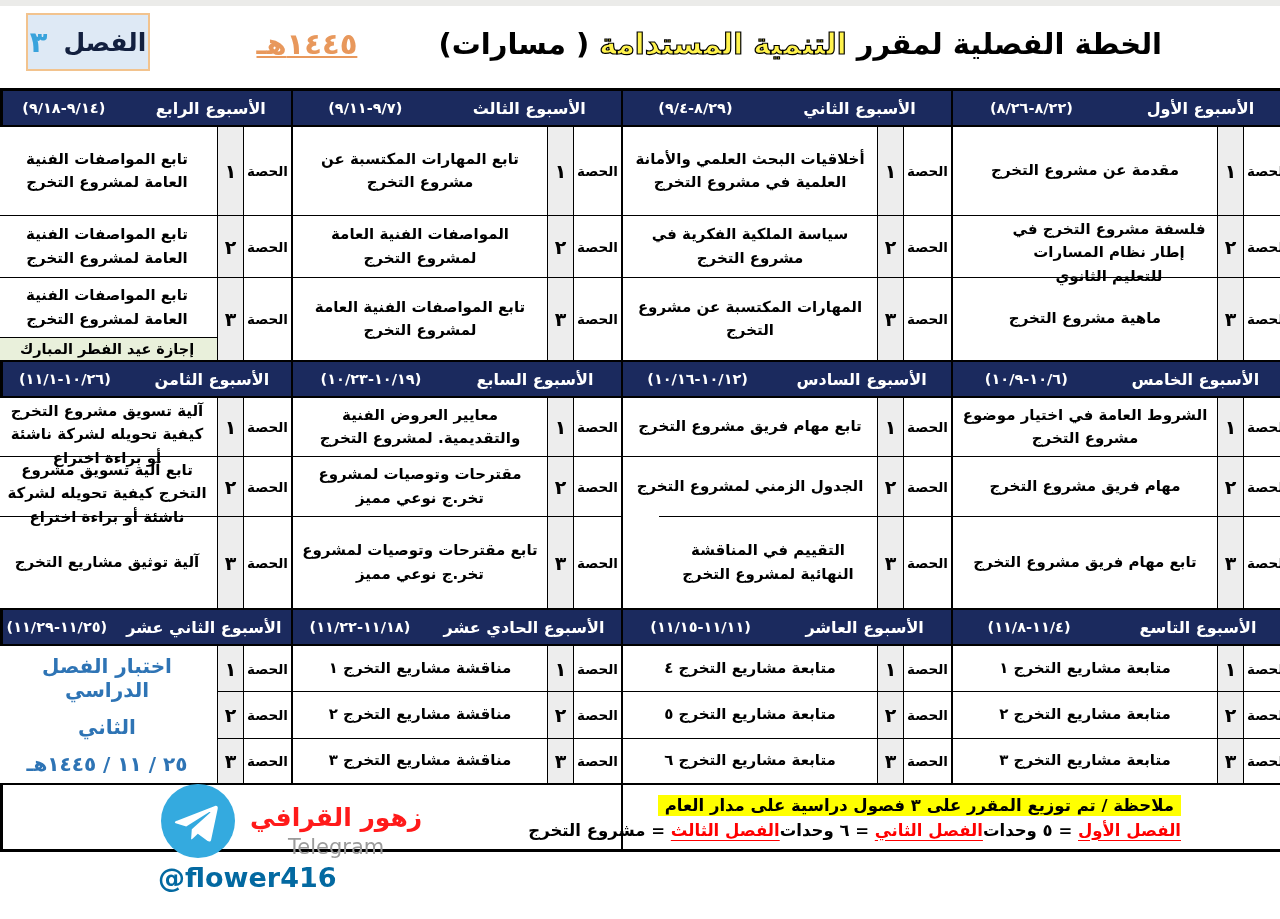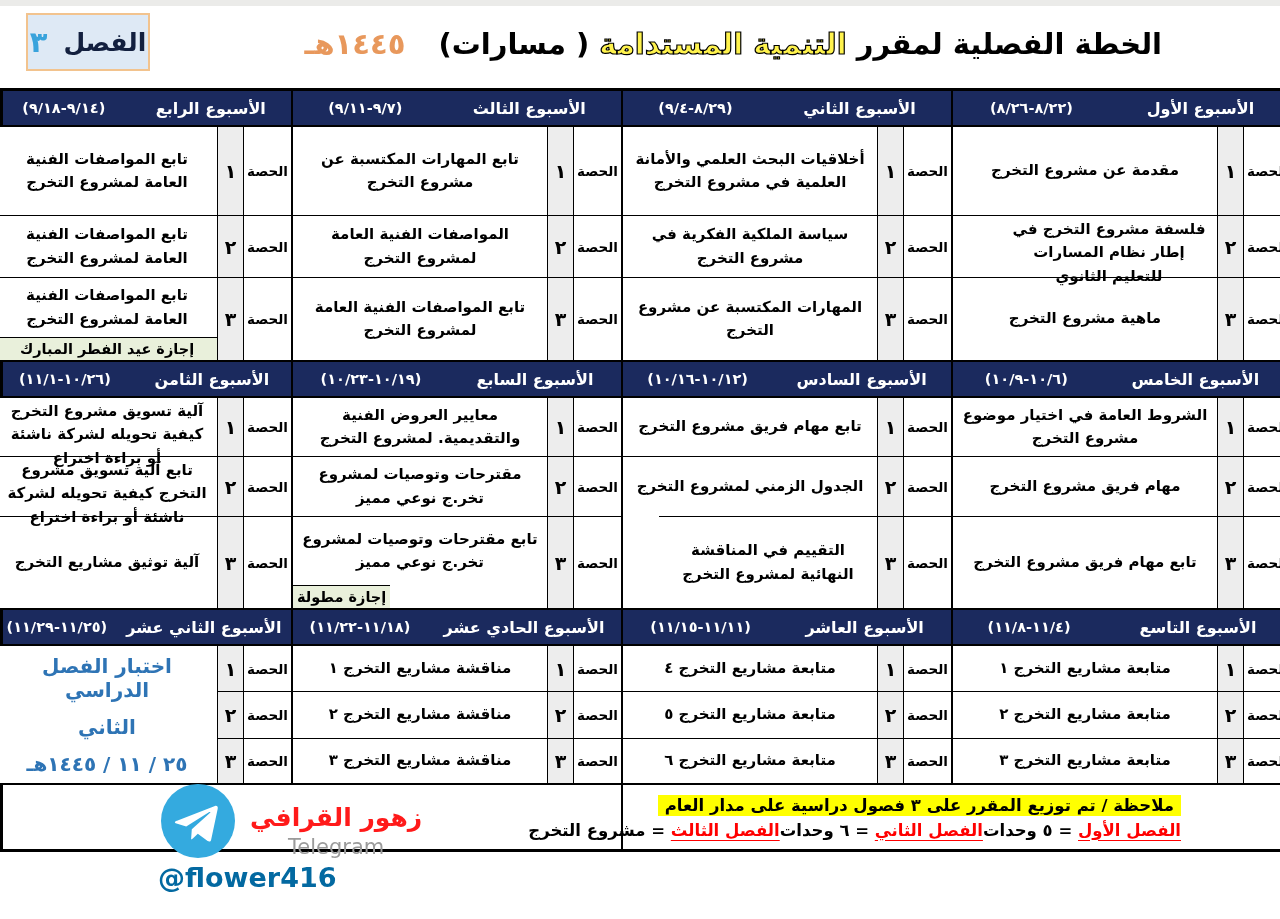--- a/index.html
+++ b/index.html
@@ -16,21 +16,21 @@
     --badge-border:#F2C38E;
   }
   html,body{margin:0;padding:0;background:#fff;}
   .page{position:relative;width:1280px;height:919px;overflow:hidden;background:#fff;
         direction:rtl;font-family:"DejaVu Sans",sans-serif;color:#000;}
   .top-strip{position:absolute;top:0;left:0;width:100%;height:6px;background:#EBEBE9;}
 
   
   .doc-title{position:absolute;top:27px;right:118px;font-weight:bold;font-size:29px;white-space:nowrap;}
   .doc-title .hl{color:var(--title-yellow);-webkit-text-stroke:1.2px #000;}
-  .doc-title .year{color:var(--year-orange);margin-right:23px;}
+  .doc-title .year{color:var(--year-orange);margin-right:71px;text-decoration:underline;}
   .term-badge{position:absolute;top:13px;left:26px;width:124px;height:58px;box-sizing:border-box;
               background:var(--badge-bg);border:2px solid var(--badge-border);
               display:flex;align-items:center;justify-content:center;gap:16px;font-weight:bold;}
   .term-badge .lbl{font-size:25px;color:#13203F;}
   .term-badge .num{font-size:29px;color:#39A3DC;}
 
   
   .sched{position:absolute;top:88px;left:0;width:1294px;box-sizing:border-box;
          border:3px solid #000;background:#fff;}
   .band-header{display:flex;background:var(--header-bg);color:#fff;border-bottom:2.5px solid #000;}
@@ -249,23 +249,22 @@
             <div class="c-content" style="grid-area: 1 / 3;">
               <div class="c-text">معايير العروض الفنية والتقديمية. لمشروع التخرج</div>
             </div>
             <div class="c-label bt" style="grid-area: 2 / 1;">الحصة</div>
             <div class="c-num bt" style="grid-area: 2 / 2;">٢</div>
             <div class="c-content bt" style="grid-area: 2 / 3;">
               <div class="c-text">مقترحات وتوصيات لمشروع تخر.ج نوعي مميز</div>
             </div>
             <div class="c-label bt" style="grid-area: 3 / 1;">الحصة</div>
             <div class="c-num bt" style="grid-area: 3 / 2;">٣</div>
-            <div class="c-content bt" style="grid-area: 3 / 3; align-items: flex-end;">
+            <div class="c-content bt" style="grid-area: 3 / 3;">
               <div class="c-text">تابع مقترحات وتوصيات لمشروع تخر.ج نوعي مميز</div>
-              <div class="c-note">إجازة مطولة</div>
             </div>
           </div>
           <div class="block wcol3">
             <div class="c-label" style="grid-area: 1 / 1;">الحصة</div>
             <div class="c-num" style="grid-area: 1 / 2;">١</div>
             <div class="c-content" style="grid-area: 1 / 3;">
               <div class="c-text">آلية تسويق مشروع التخرج كيفية تحويله لشركة ناشئة أو براءة اختراع</div>
             </div>
             <div class="c-label bt" style="grid-area: 2 / 1;">الحصة</div>
             <div class="c-num bt" style="grid-area: 2 / 2;">٢</div>

